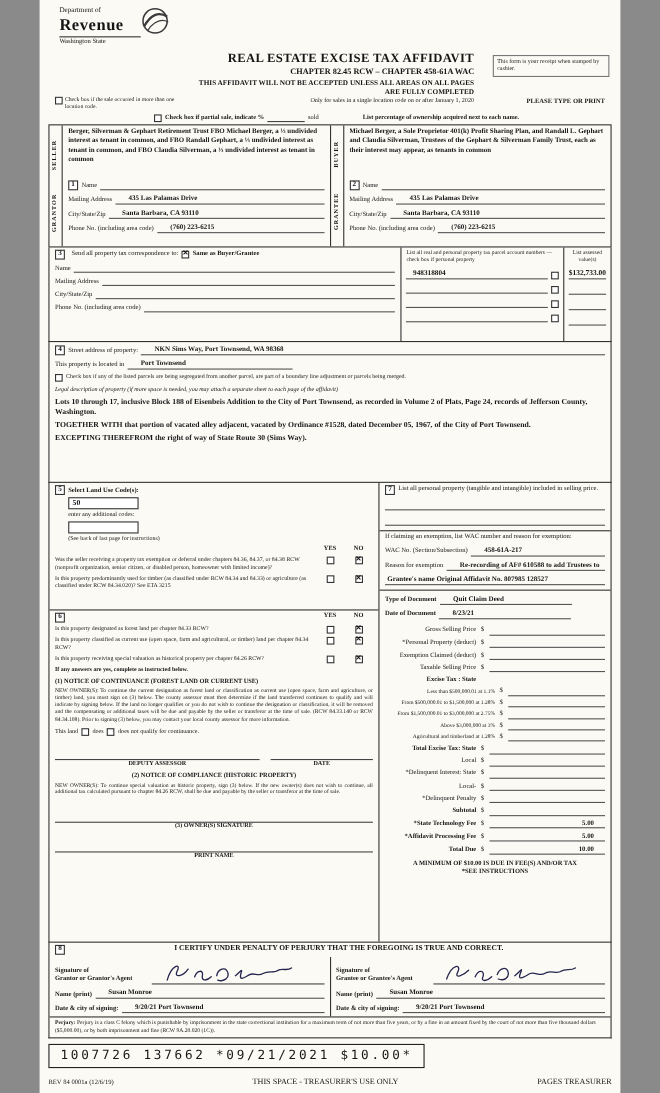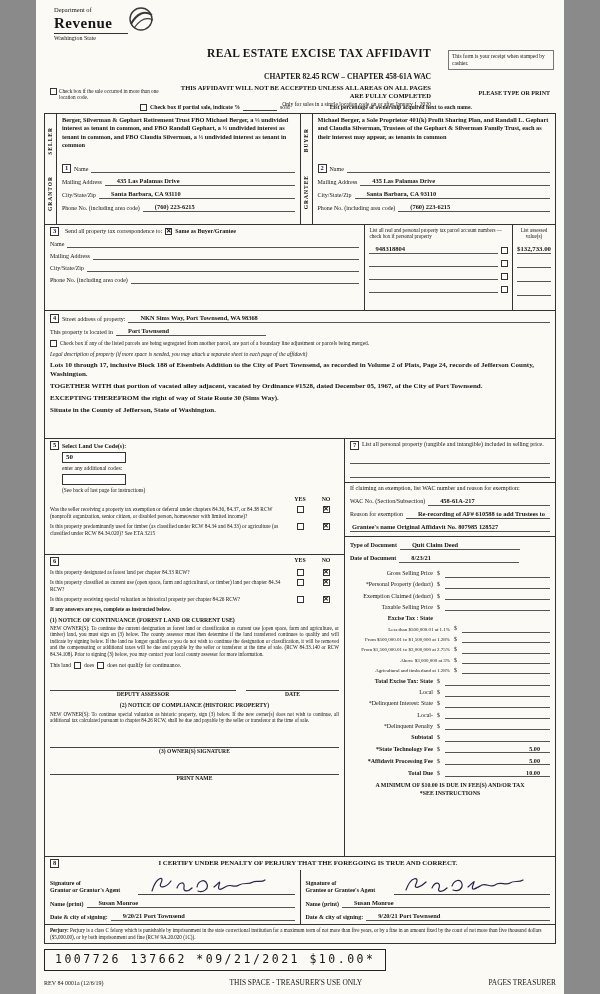--- a/index.html
+++ b/index.html
@@ -9,21 +9,21 @@
   .bold{font-weight:bold}
   
   .hdr{position:relative;height:96px}
   .logo{position:absolute;left:10px;top:2px;width:120px}
   .logo-dept{font-size:6.5px}
   .logo-name{font-size:15px;font-weight:bold;letter-spacing:.5px}
   .logo-state{font-size:6px;border-top:1px solid #333;width:74px;padding-top:1px}
   .logo-mark{position:absolute;left:72px;top:0}
   .hdr-center{position:absolute;left:125px;right:125px;top:42px;text-align:right}
   .title{font-size:11.5px;font-weight:bold;letter-spacing:.3px}
-  .chapter{font-size:7.5px;font-weight:bold;margin-top:12px}
+  .chapter{font-size:7.5px;font-weight:bold;margin-top:0}
   .warning{font-size:6.6px;font-weight:bold;margin-top:2px}
   .onlyfor{font-size:5.6px;margin-top:1px}
   .receipt-note{position:absolute;right:2px;top:46px;width:106px;border:1px solid #777;padding:2px 3px;font-size:5.4px;line-height:1.3}
   .type-print{position:absolute;right:6px;top:86px;font-size:6px;font-weight:bold}
   .multi-loc{position:absolute;left:6px;top:84px;width:124px;display:flex;gap:2px;font-size:5.2px;line-height:1.2}
   .pre-row{display:flex;align-items:flex-end;font-size:5.8px;height:13px;padding:0 4px 2px 96px}
   .pre-left{display:flex;align-items:flex-end;gap:3px}
   .pct-line{display:inline-block;width:34px;border-bottom:1px solid #444}
   .pre-right{margin-left:40px;font-weight:bold}
   
@@ -268,21 +268,20 @@
       <span class="fill fixed" style="width:150px">Port Townsend</span>
     </div>
     <div class="frow" style="align-items:center;gap:3px;font-size:5.4px">
       <span class="cb"></span>
       <span>Check box if any of the listed parcels are being segregated from another parcel, are part of a boundary line adjustment or parcels being merged.</span>
     </div>
     <div class="legal-label">Legal description of property (if more space is needed, you may attach a separate sheet to each page of the affidavit)</div>
     <div class="legal">Lots 10 through 17, inclusive Block 188 of Eisenbeis Addition to the City of Port Townsend, as recorded in Volume 2 of Plats, Page 24, records of Jefferson County, Washington.</div>
     <div class="legal">TOGETHER WITH that portion of vacated alley adjacent, vacated by Ordinance #1528, dated December 05, 1967, of the City of Port Townsend.</div>
     <div class="legal">EXCEPTING THEREFROM the right of way of State Route 30 (Sims Way).</div>
-    <div class="legal">Situate in the County of Jefferson, State of Washington.</div>
   </div>
 
   <div class="cols">
     <div class="col-left">
 
       <div class="sec5">
         <div class="frow" style="margin-top:0">
           <span class="num">5</span>
           <span class="flabel bold">Select Land Use Code(s):</span>
         </div>

